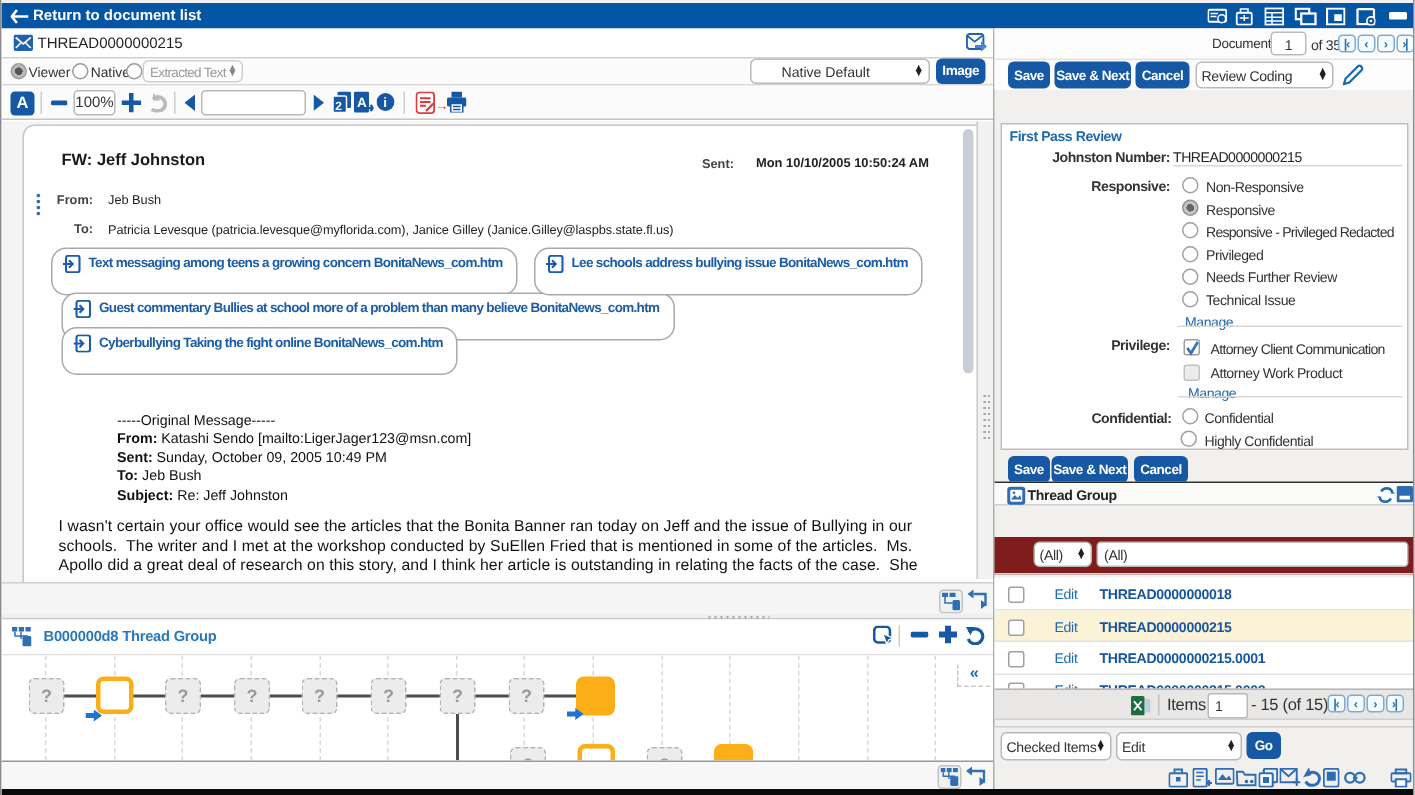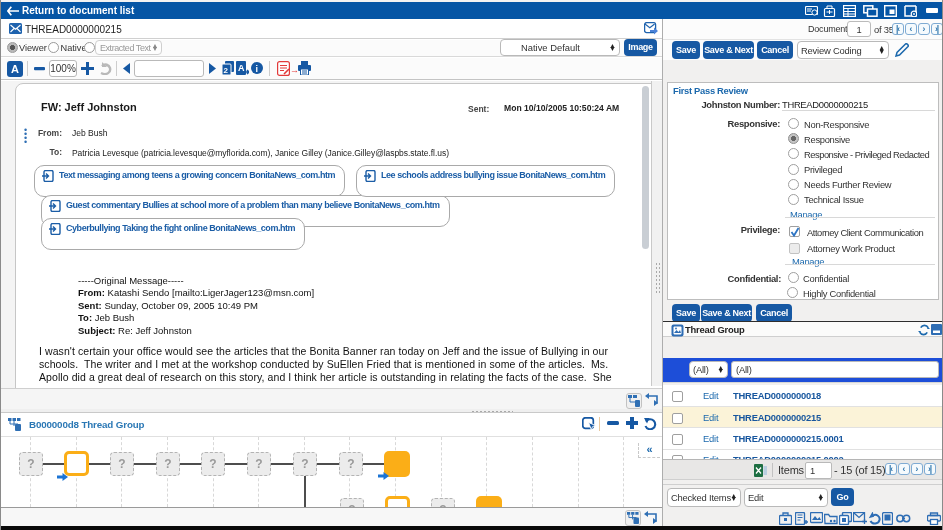--- a/index.html
+++ b/index.html
@@ -384,21 +384,21 @@
           <path d="M2 9a4.5 4.5 0 0 0 8 0" stroke="#1c69ad" stroke-width="1.8" fill="none"></path>
           <path d="M0 2.5h4v4z" fill="#1c69ad" transform="rotate(-46 3 4)" opacity="0"></path>
           <path d="M13 5.5l-3-3v3z" fill="#1c69ad"></path>
           <path d="M0 7.5l3 3v-3z" fill="#1c69ad"></path>
         </svg>
       <svg class="abs" style="left:268px;top:2px" width="11" height="11">
           <rect x="0" y="0" width="11" height="11" rx="1" fill="#2e6db4"></rect>
           <rect x="2" y="6.5" width="7" height="2.5" fill="#fff"></rect>
         </svg>
     </div>
-    <div class="abs" style="left:0;top:37px;width:280px;height:25px;background:#1d4ed8;border-bottom:1px solid #d6d6d6;">
+    <div class="abs" style="left:0;top:37px;width:280px;height:25px;background:#7f1d1d;border-bottom:1px solid #d6d6d6;">
       <span class="selbox" style="left:26px;top:3px;width:39px;height:17px;line-height:16px;">(All)<span class="spin">▲<br>▼</span></span>
       <span class="abs" style="left:68px;top:3px;width:208px;height:17px;background:#fff;border:1px solid #b9b9b9;border-radius:3px;line-height:16px;padding:0 4px;color:#333;">(All)</span>
     </div>
     <div class="trow" style="top:64px;">
         <span class="cb" style="left:9px;top:6px;"></span>
         <span class="abs" style="left:40px;top:5px;color:#1c69ad;">Edit</span>
         <span class="abs b" style="left:70px;top:5px;color:#17569e;">THREAD0000000018</span>
       </div>
     <div class="trow" style="top:85.5px;background:#fbf3d8;">
         <span class="cb" style="left:9px;top:6px;"></span>

